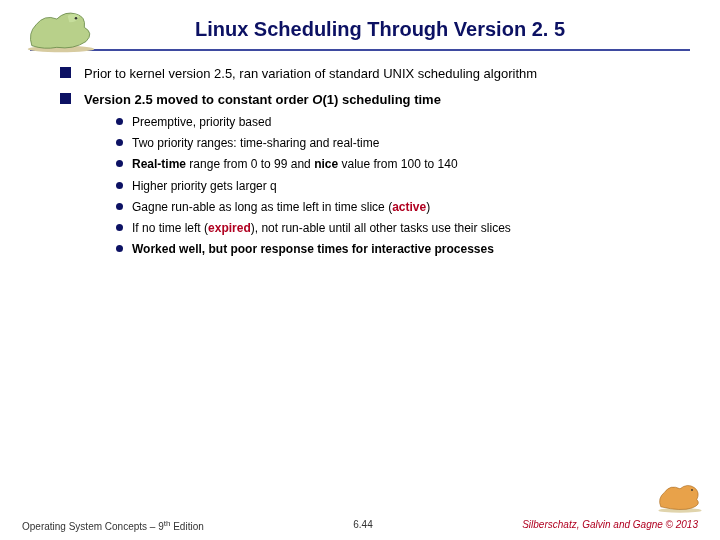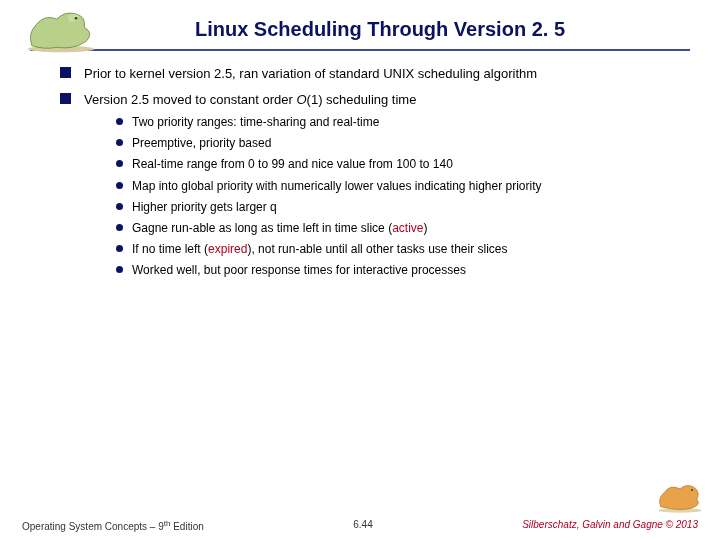--- a/index.html
+++ b/index.html
@@ -38,21 +38,21 @@
   ul.sub > li { list-style: none; margin-bottom: 5px; padding-left: 16px; position: relative; font-size: 12px; }
   ul.sub > li::before {
     content: ""; position: absolute; left: 0; top: 4px;
     width: 7px; height: 7px; background: #0c1163; border-radius: 50%;
   }
   ul.subsub { margin-top: 4px; padding-left: 24px; }
   ul.subsub > li { list-style: none; margin-bottom: 4px; padding-left: 14px; position: relative; font-size: 12px; }
   ul.subsub > li::before {
     content: "\25B8"; position: absolute; left: 0; top: 0; color: #0c1163; font-size: 10px;
   }
-  .b { font-weight: normal; }
+  .b { font-weight: bold; }
   .i { font-style: italic; }
   .red { color: #b00020; }
   .footer {
     position: absolute; bottom: 8px; left: 0; right: 0;
     font-size: 10px; color: #333; display: flex;
     justify-content: space-between; padding: 0 22px;
   }
   .footer .right { color: #b00020; font-style: italic; }
   .superth { font-size: 8px; vertical-align: super; }
 </style>
@@ -68,24 +68,23 @@
 
 <h1 class="title">Linux Scheduling Through Version 2. 5</h1>
 <hr class="rule">
 
 <div class="content">
   <ul class="top">
     <li>Prior to kernel version 2.5, ran variation of standard UNIX scheduling algorithm</li>
     <li>
       <span class="b"><span>Version 2.5 moved to constant order </span><span class="i">O</span><span>(1) scheduling time</span></span>
       <ul class="sub">
+        <li>Preemptive, priority based</li>
         <li>Two priority ranges: time-sharing and real-time</li>
-        <li>Preemptive, priority based</li>
         <li><span class="b">Real-time</span><span> range from 0 to 99 and </span><span class="b">nice</span><span> value from 100 to 140</span></li>
-        <li>Map into  global priority with numerically lower values indicating higher priority</li>
         <li>Higher priority gets larger q</li>
         <li><span>Gagne run-able as long as time left in time slice (</span><span class="b red">active</span><span>)</span></li>
         <li><span>If no time left (</span><span class="b red">expired</span><span>), not run-able until all other tasks use their slices</span></li>
         <li><span class="b">Worked well, but poor response times for interactive processes</span></li>
       </ul>
     </li>
   </ul>
 </div>
 
 <svg class="dino-bottom" viewBox="0 0 100 60">

